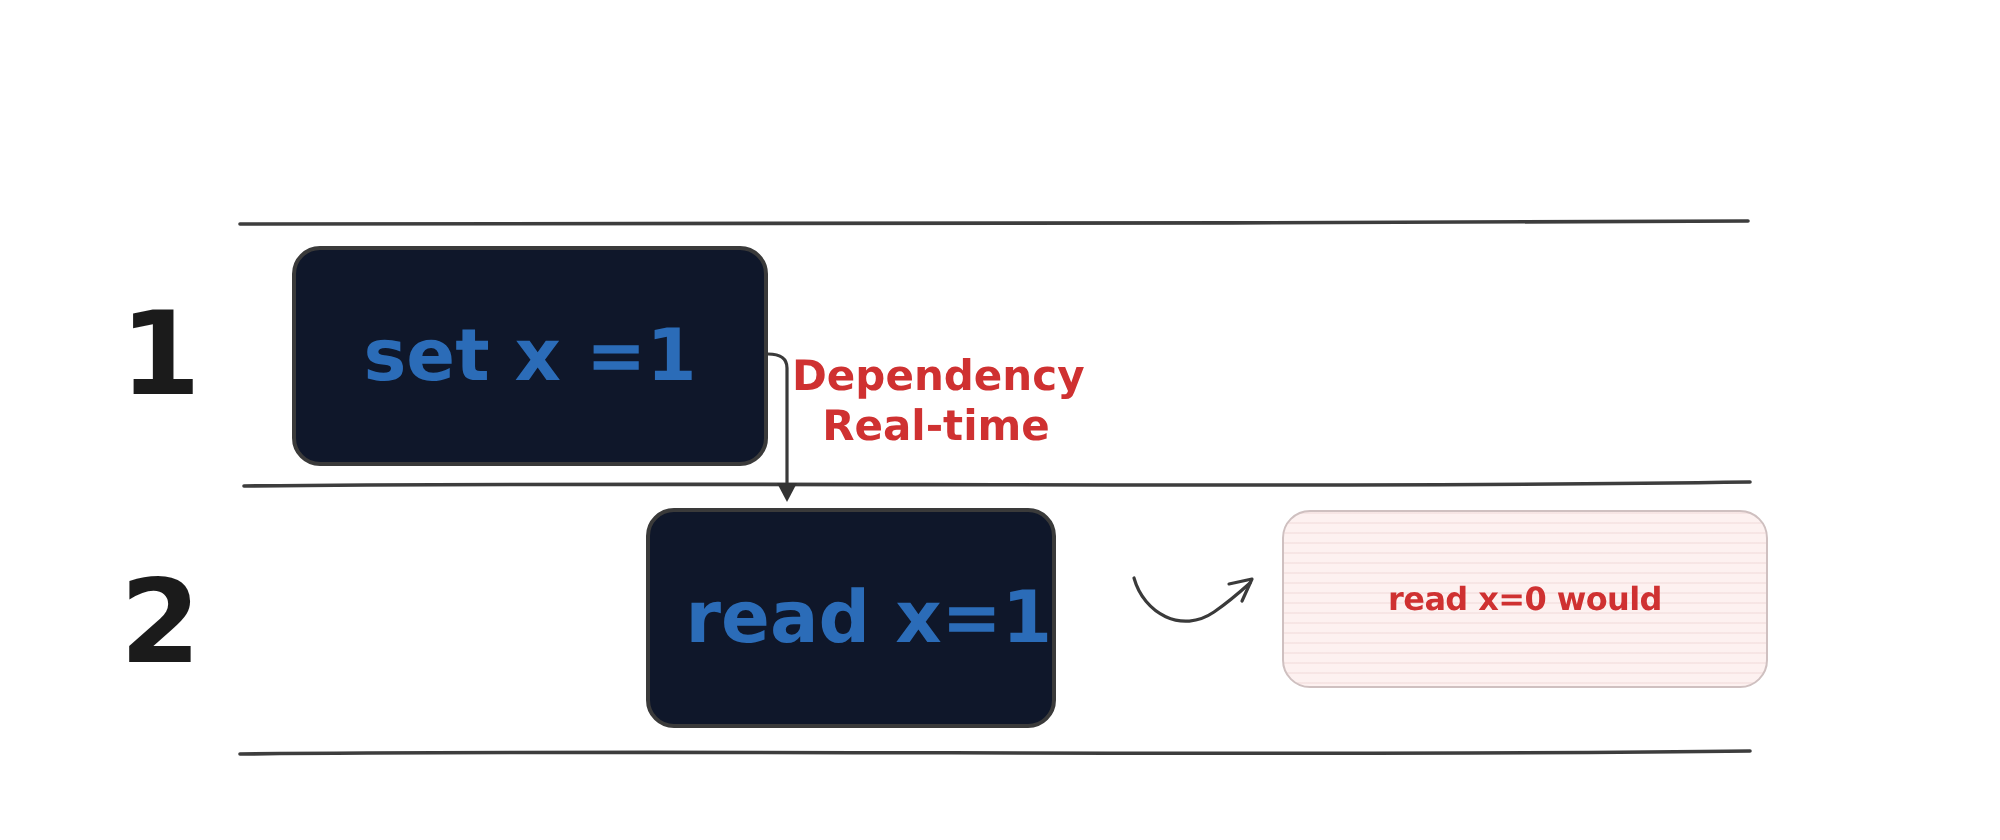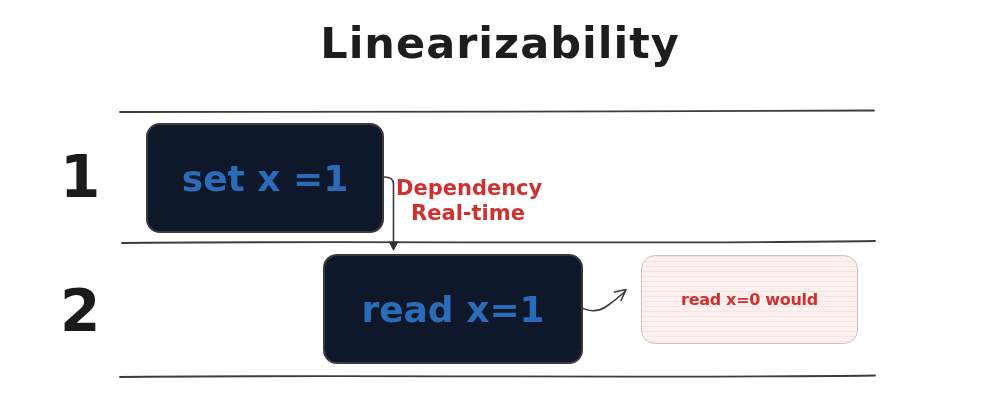--- a/index.html
+++ b/index.html
@@ -40,29 +40,29 @@
     border-radius:14px;
     display:flex;align-items:center;justify-content:center;
     box-sizing:border-box;
   }
   .op-box .op-text{
     font-size:36px;font-weight:600;
     color:var(--blue,#2b6cb8);
     white-space:nowrap;
   }
   .set-box{left:146px;top:123px;width:238px;height:110px;}
-  .read-box{left:323px;top:254px;width:260px;height:110px;}
+  .read-box{left:323px;top:254px;width:205px;height:110px;justify-content:flex-end;}
   .dep-label{
     position:absolute;left:396px;top:176px;width:144px;
     text-align:center;
     font-size:21px;font-weight:600;line-height:1.18;
     color:var(--red,#cf3131);
   }
   .note-box{
-    position:absolute;left:641px;top:255px;width:217px;height:89px;
+    position:absolute;left:641px;top:255px;width:243px;height:89px;
     background:var(--note-bg,#fdf1f0);
     background-image:repeating-linear-gradient(180deg,
       rgba(205,150,150,0.13) 0px, rgba(205,150,150,0.13) 1px,
       rgba(0,0,0,0) 1px, rgba(0,0,0,0) 5px);
     border:1.5px solid var(--note-border,#cfc0c0);
     border-radius:14px;
     box-sizing:border-box;
     display:flex;flex-direction:column;align-items:center;justify-content:center;
   }
   .note-line{
@@ -70,21 +70,20 @@
     line-height:1.45;
     color:var(--red,#cf3131);
     white-space:nowrap;
   }
 </style>
 </head>
 <body>
 
 <div class="canvas" style="--blue: #2b6cb8; --red: #cf3131; --note-bg: #fdf1f0; --note-border: #cfc0c0; --ink: #2f2f2f;">
 
-  <div class="title">Linearizability</div>
 
   <svg class="overlay" viewBox="0 0 1000 420" aria-hidden="true">
 
     <path class="tl-line" d="M120,112 C300,109.5 620,113 874,110.5"></path>
     <path class="tl-line" d="M122,243 C340,240.5 640,244.5 875,241"></path>
     <path class="tl-line" d="M120,377 C340,374.5 640,378.5 875,375.5"></path>
 
     <g>
       <path class="arrow-stroke" d="M384,177 C390,177 393.5,179 393.5,184 L393.5,246"></path>
       <path class="arrow-fill" d="M393.5,251 L388.5,241.5 L398.5,241.5 Z"></path>

